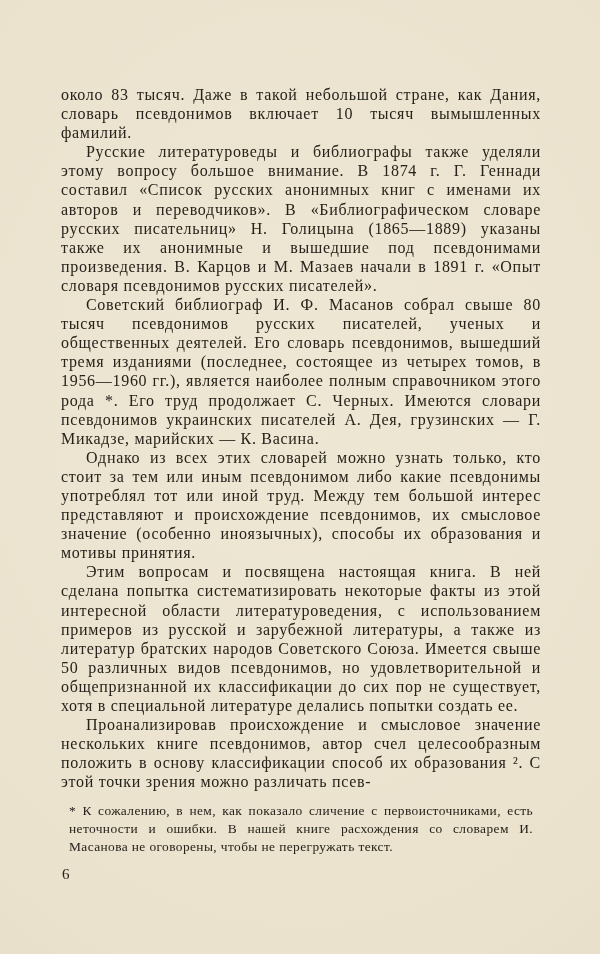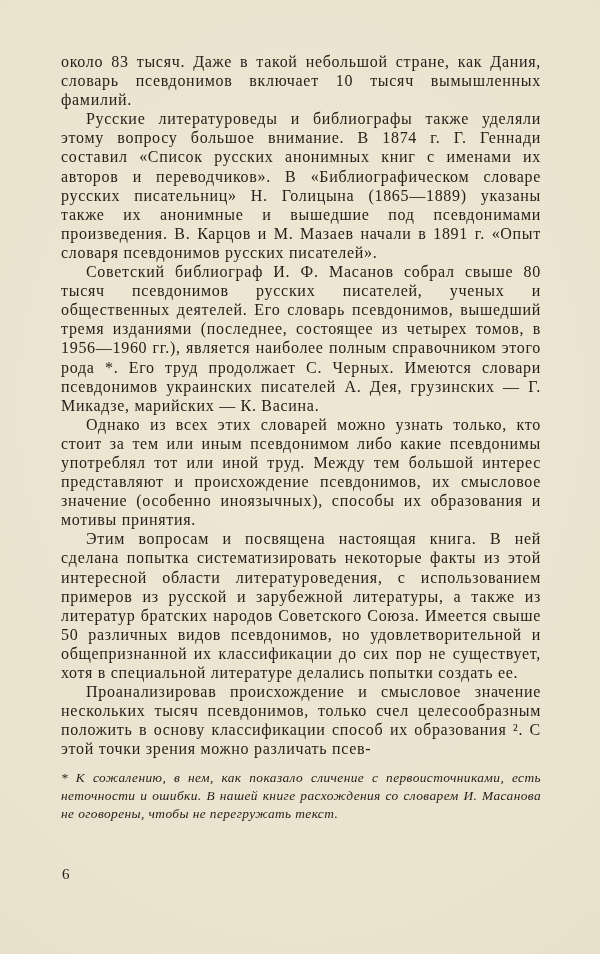--- a/index.html
+++ b/index.html
@@ -15,21 +15,21 @@
   }
   .scan-page {
     position: absolute;
     inset: 0;
     background: radial-gradient(ellipse 140% 110% at 50% 42%,
                 #eee7d4 0%, #eae2cd 55%, #e3dac3 85%, #dcd2b8 100%);
   }
   .text-block {
     position: absolute;
     left: 61px;
-    top: 52px;
+    top: 85px;
     width: 480px;
     color: #26221b;
     font-size: 16px;
     line-height: 19.1px;
     letter-spacing: 0.7px;
     text-align: justify;
   }
   .text-block p {
     margin: 0;
     text-indent: 25px;
@@ -39,23 +39,22 @@
   }
   .footnote-block {
     margin-top: 11px;
     color: #26221b;
     font-size: 13.4px;
     line-height: 17.6px;
     letter-spacing: 0.4px;
     text-align: justify;
   }
   .footnote-block p {
-    margin: 0;
+    margin: 8px;
     text-indent: 0;
-    font-style: italic;
   }
   .page-number {
     position: absolute;
     left: 62px;
     top: 866px;
     color: #26221b;
     font-size: 15px;
     letter-spacing: 0.5px;
   }
 </style>
@@ -63,21 +62,21 @@
 <body>
 
 <div class="scan-page">
 
   <div class="text-block">
     <p class="continuation">около 83 тысяч. Даже в такой небольшой стране, как Дания, словарь псевдонимов включает 10 тысяч вымышленных фамилий.</p>
     <p>Русские литературоведы и библиографы также уделяли этому вопросу большое внимание. В 1874 г. Г. Геннади составил «Список русских анонимных книг с именами их авторов и переводчиков». В «Библиографическом словаре русских писательниц» Н. Голицына (1865—1889) указаны также их анонимные и вышедшие под псевдонимами произведения. В. Карцов и М. Мазаев начали в 1891 г. «Опыт словаря псевдонимов русских писателей».</p>
     <p>Советский библиограф И. Ф. Масанов собрал свыше 80 тысяч псевдонимов русских писателей, ученых и общественных деятелей. Его словарь псевдонимов, вышедший тремя изданиями (последнее, состоящее из четырех томов, в 1956—1960 гг.), является наиболее полным справочником этого рода *. Его труд продолжает С. Черных. Имеются словари псевдонимов украинских писателей А. Дея, грузинских — Г. Микадзе, марийских — К. Васина.</p>
     <p>Однако из всех этих словарей можно узнать только, кто стоит за тем или иным псевдонимом либо какие псевдонимы употреблял тот или иной труд. Между тем большой интерес представляют и происхождение псевдонимов, их смысловое значение (особенно иноязычных), способы их образования и мотивы принятия.</p>
     <p>Этим вопросам и посвящена настоящая книга. В ней сделана попытка систематизировать некоторые факты из этой интересной области литературоведения, с использованием примеров из русской и зарубежной литературы, а также из литератур братских народов Советского Союза. Имеется свыше 50 различных видов псевдонимов, но удовлетворительной и общепризнанной их классификации до сих пор не существует, хотя в специальной литературе делались попытки создать ее.</p>
-    <p>Проанализировав происхождение и смысловое значение нескольких тысяч псевдонимов, только счел целесообразным положить в основу классификации способ их образования ². С этой точки зрения можно различать псев-</p>
+    <p>Проанализировав происхождение и смысловое значение нескольких книге псевдонимов, автор счел целесообразным положить в основу классификации способ их образования ². С этой точки зрения можно различать псев-</p>
 
     <div class="footnote-block">
       <p>* К сожалению, в нем, как показало сличение с первоисточниками, есть неточности и ошибки. В нашей книге расхождения со словарем И. Масанова не оговорены, чтобы не перегружать текст.</p>
     </div>
   </div>
 
   <div class="page-number">6</div>
 
 </div>
 

